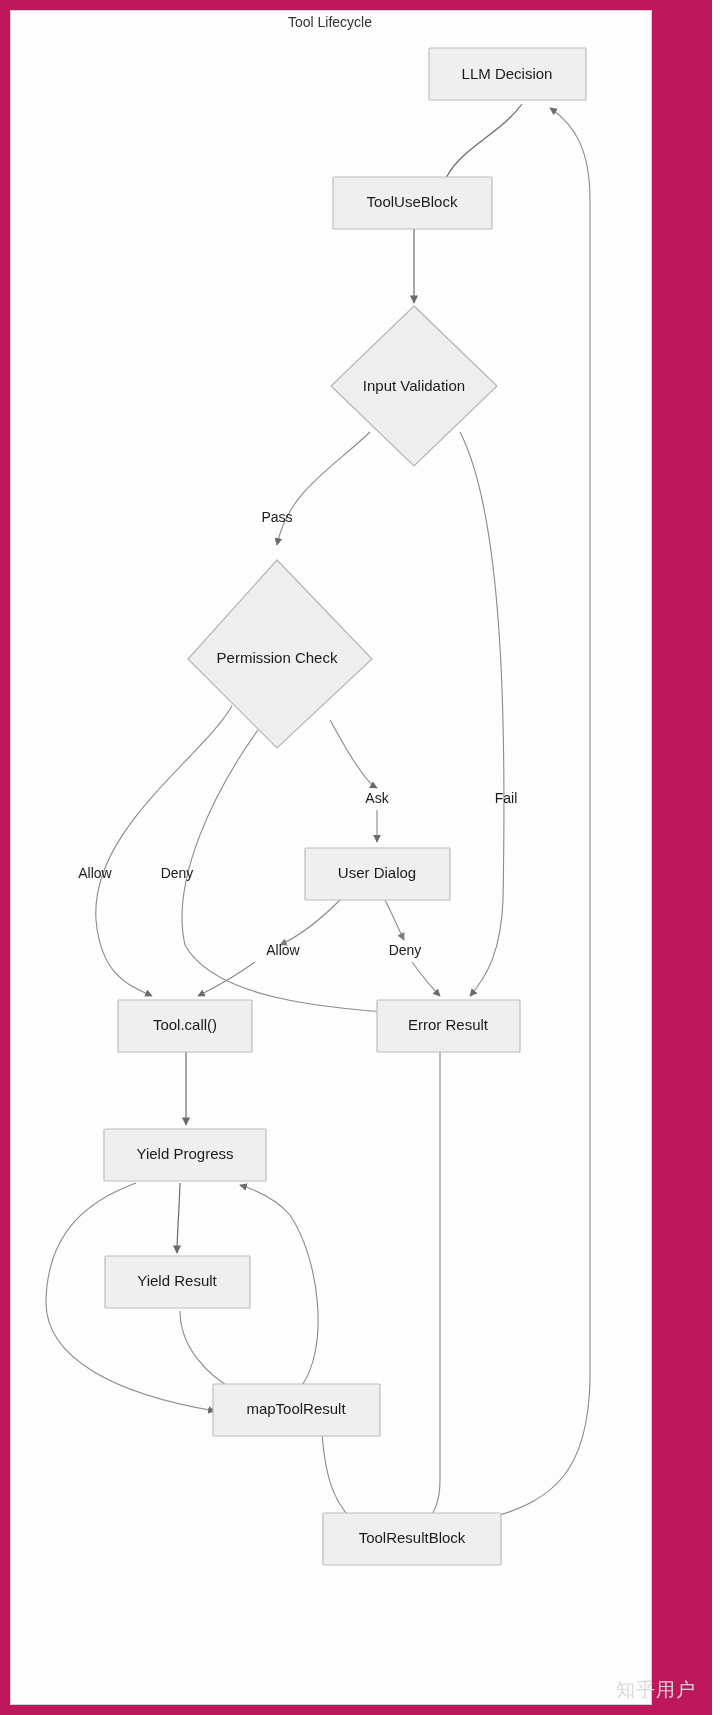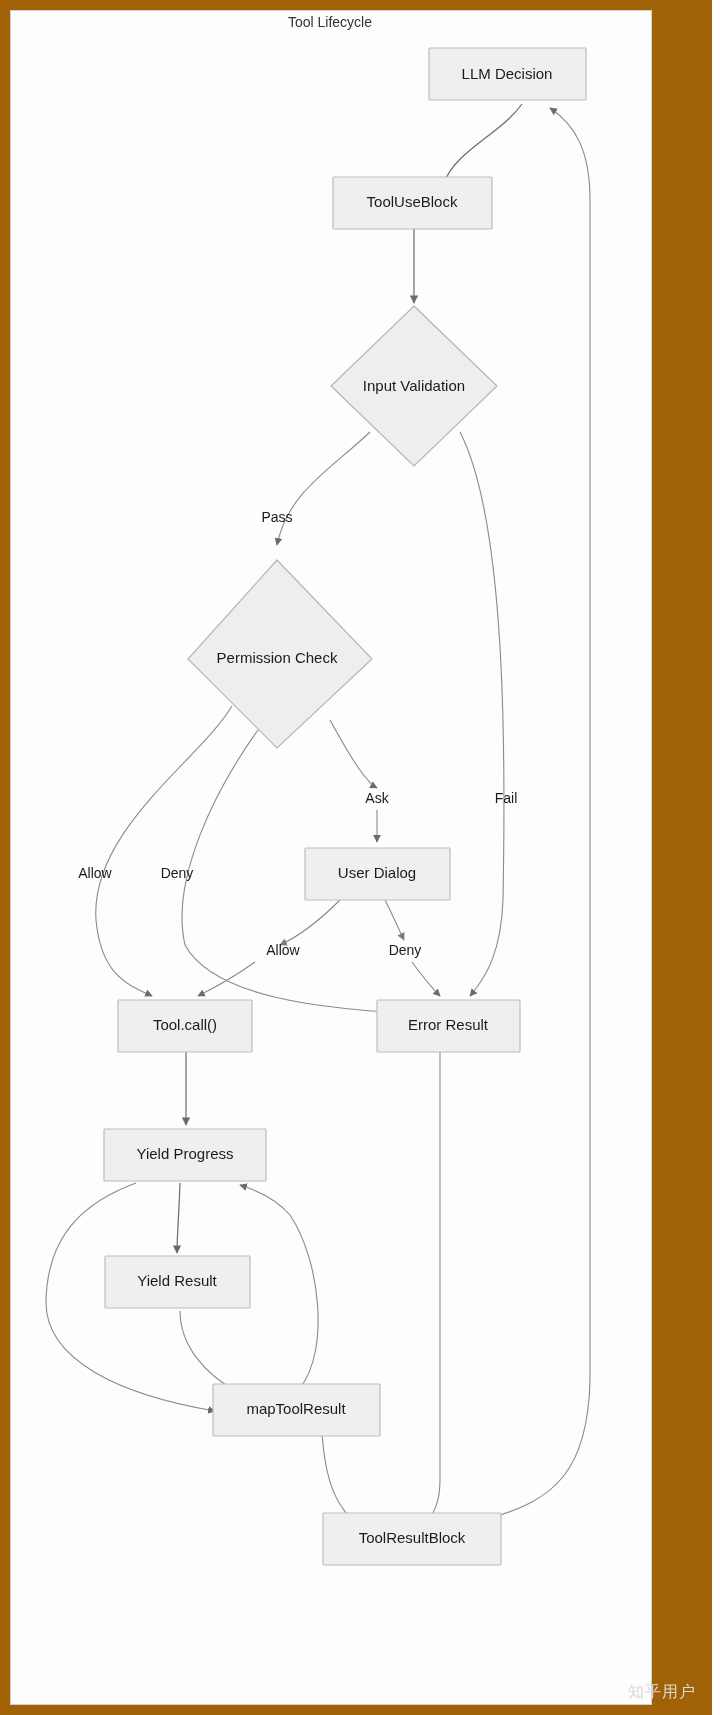--- a/index.html
+++ b/index.html
@@ -6,21 +6,21 @@
   html, body {
     margin: 0;
     padding: 0;
     background: #ffffff;
     font-family: "Liberation Sans", sans-serif;
   }
   #stage {
     position: relative;
     width: 712px;
     height: 1715px;
-    background: #a16207;
+    background: #be185d;
     overflow: hidden;
   }
   #diagram-frame {
     position: absolute;
     left: 10px;
     top: 10px;
     width: 642px;
     height: 1695px;
     border: 1px solid #cfcfcf;
     background: #fdfdfd;
@@ -72,21 +72,21 @@
     font-size: 14px;
     fill: #333333;
     text-anchor: middle;
     dominant-baseline: middle;
   }
   .watermark {
     position: absolute;
     right: 16px;
     bottom: 12px;
     font-family: "Liberation Sans", sans-serif;
-    font-size: 16px;
+    font-size: 19px;
     color: #d8d8d8;
     letter-spacing: 1px;
     user-select: none;
   }
 </style>
 </head>
 <body>
 
 <div id="stage">
 

